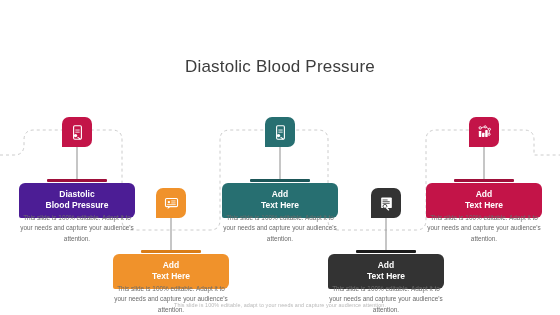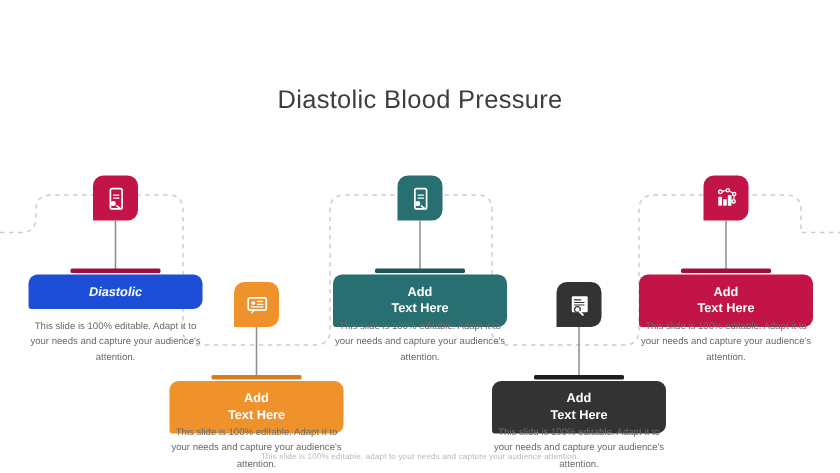--- a/index.html
+++ b/index.html
@@ -87,22 +87,23 @@
         <svg width="17" height="17" viewBox="0 0 24 24">
           <rect x="6.5" y="2.5" width="11" height="19" rx="1.6" fill="none" stroke="#ffffff" stroke-width="1.6"></rect>
           <path d="M9.5 8.5 h5 M9.5 11.5 h5" stroke="#ffffff" stroke-width="1.2" stroke-linecap="round"></path>
           <circle cx="9.2" cy="16.4" r="2.4" fill="#ffffff"></circle>
           <path d="M12.6 18.8 l3.2 2.4" stroke="#ffffff" stroke-width="1.5" stroke-linecap="round"></path>
         </svg>
       </span>
     </div>
     <div class="stem"></div>
     <div class="accent" style="background:#9e0f3a;"></div>
-    <div class="labelbox" style="background:#1d4ed8;font-style:italic;">
+    <div class="labelbox" style="background:#4c1d95;">
       <span>Diastolic</span>
+      <span>Blood Pressure</span>
     </div>
     <div class="body">This slide is 100% editable. Adapt it to your needs and capture your audience's attention.</div>
   </div>
 
   <div class="step bot" style="left:113px;top:143px;">
     <div class="tile" style="background:#f0922b;">
       <span>
         <svg width="17" height="17" viewBox="0 0 24 24">
           <rect x="3.5" y="5" width="17" height="11.5" rx="1.6" fill="none" stroke="#ffffff" stroke-width="1.6"></rect>
           <circle cx="8.3" cy="10" r="1.7" fill="#ffffff"></circle>

